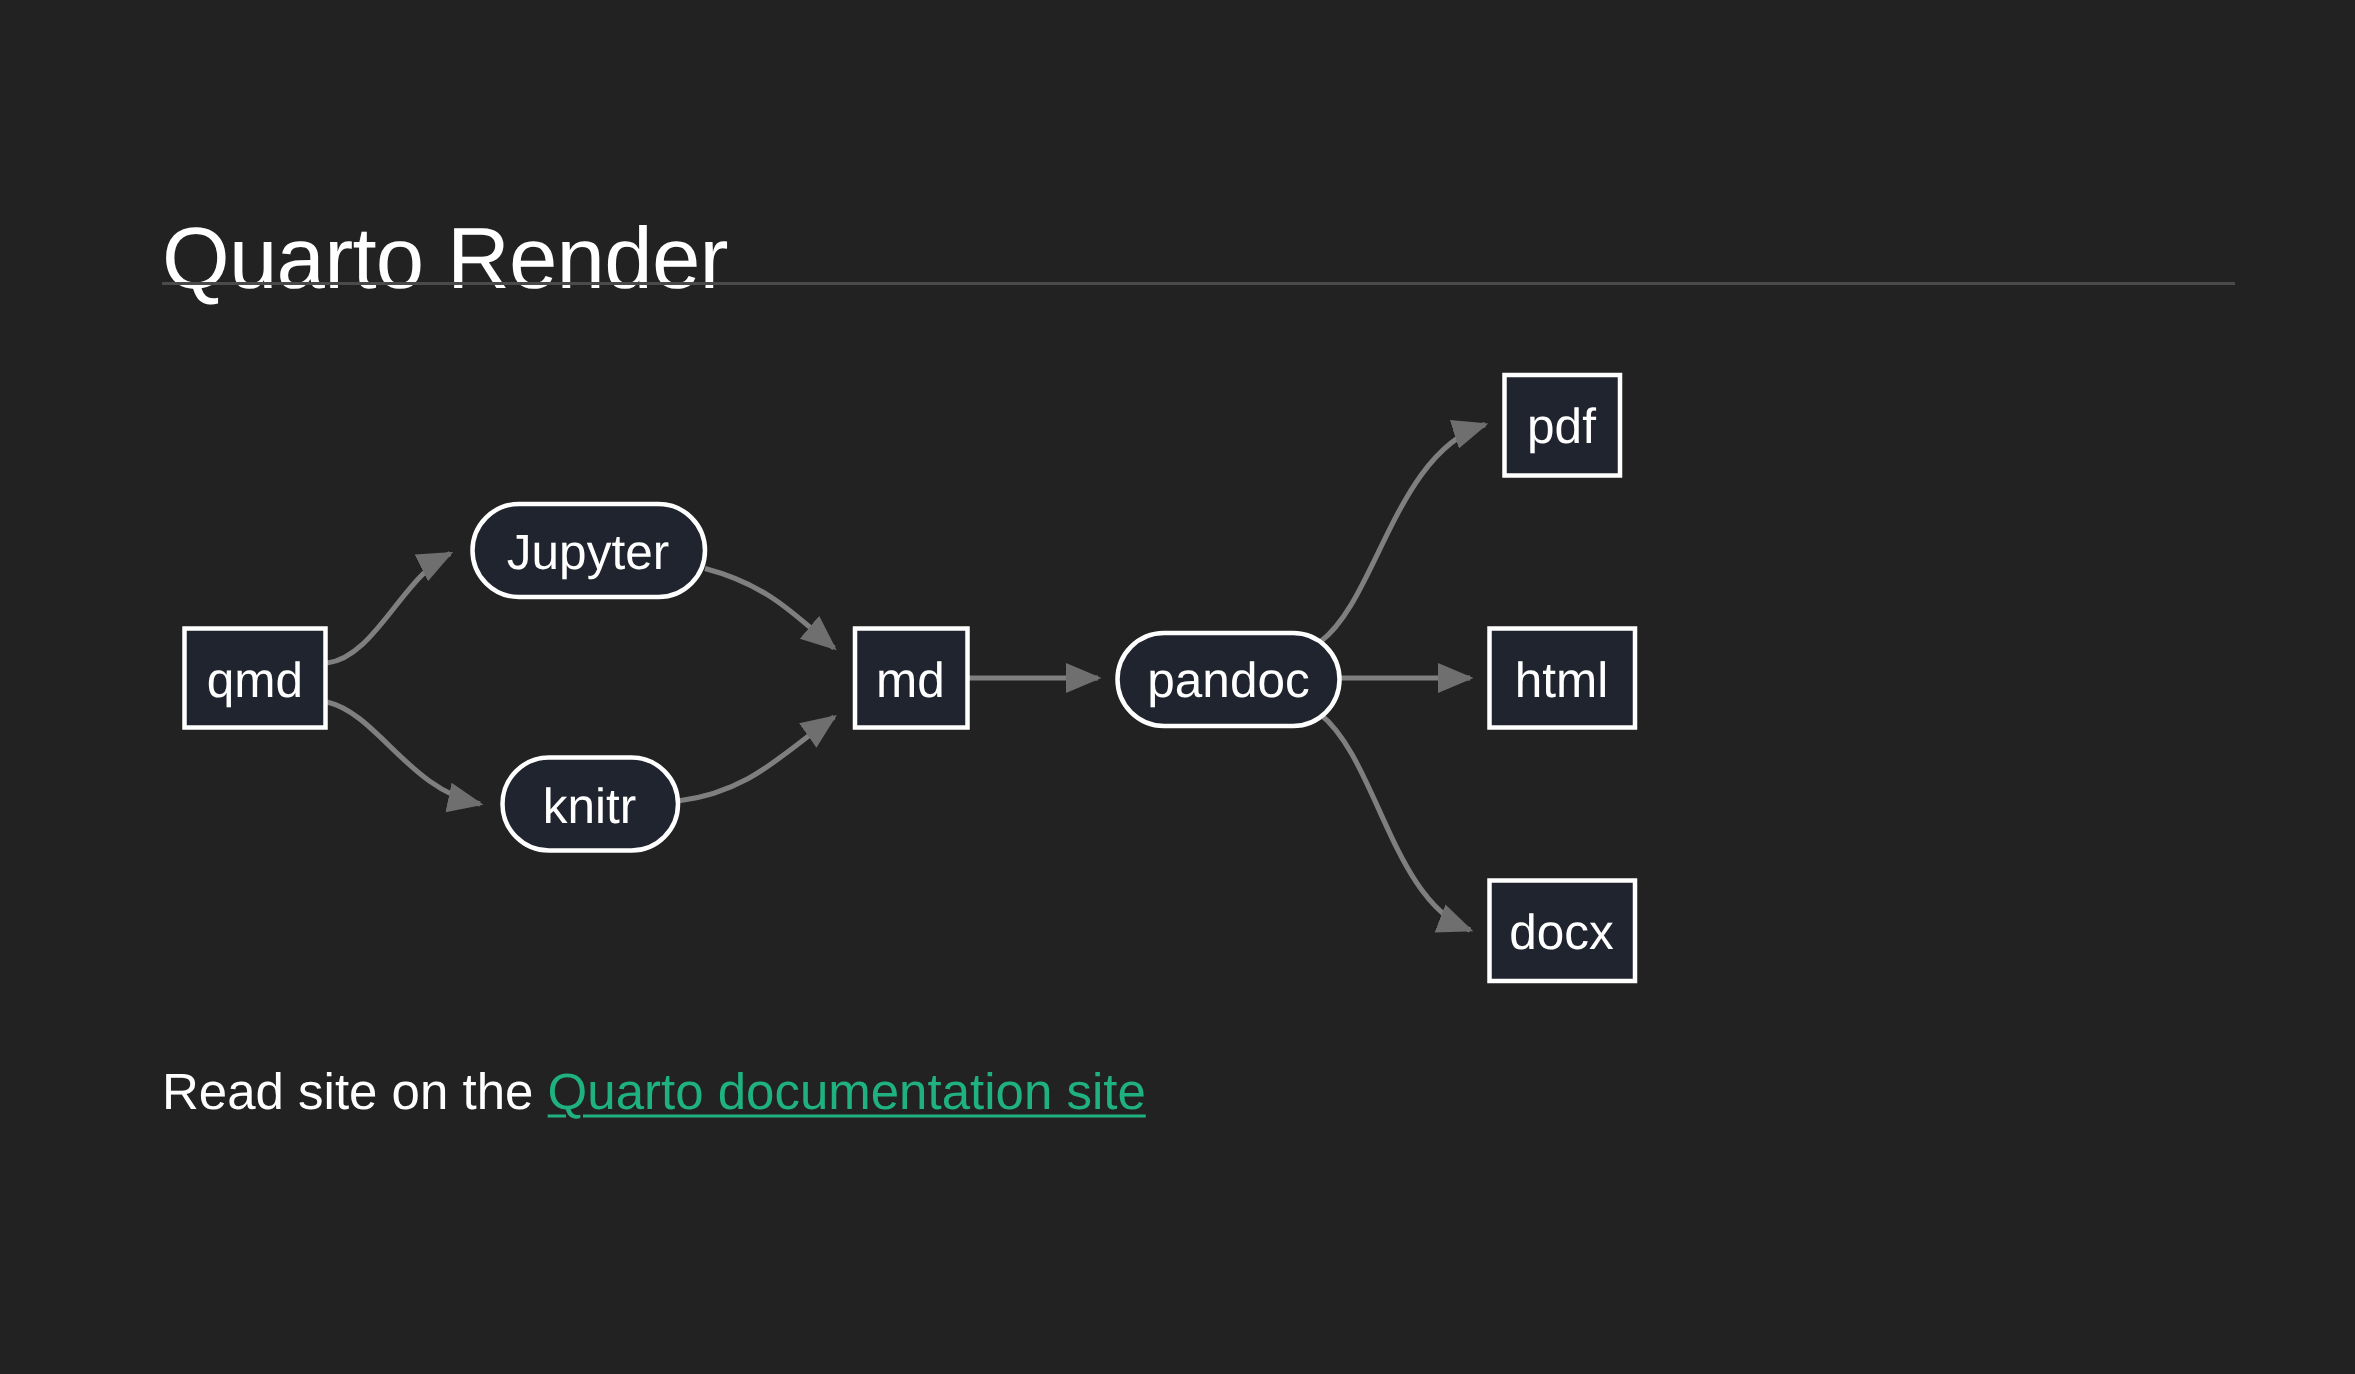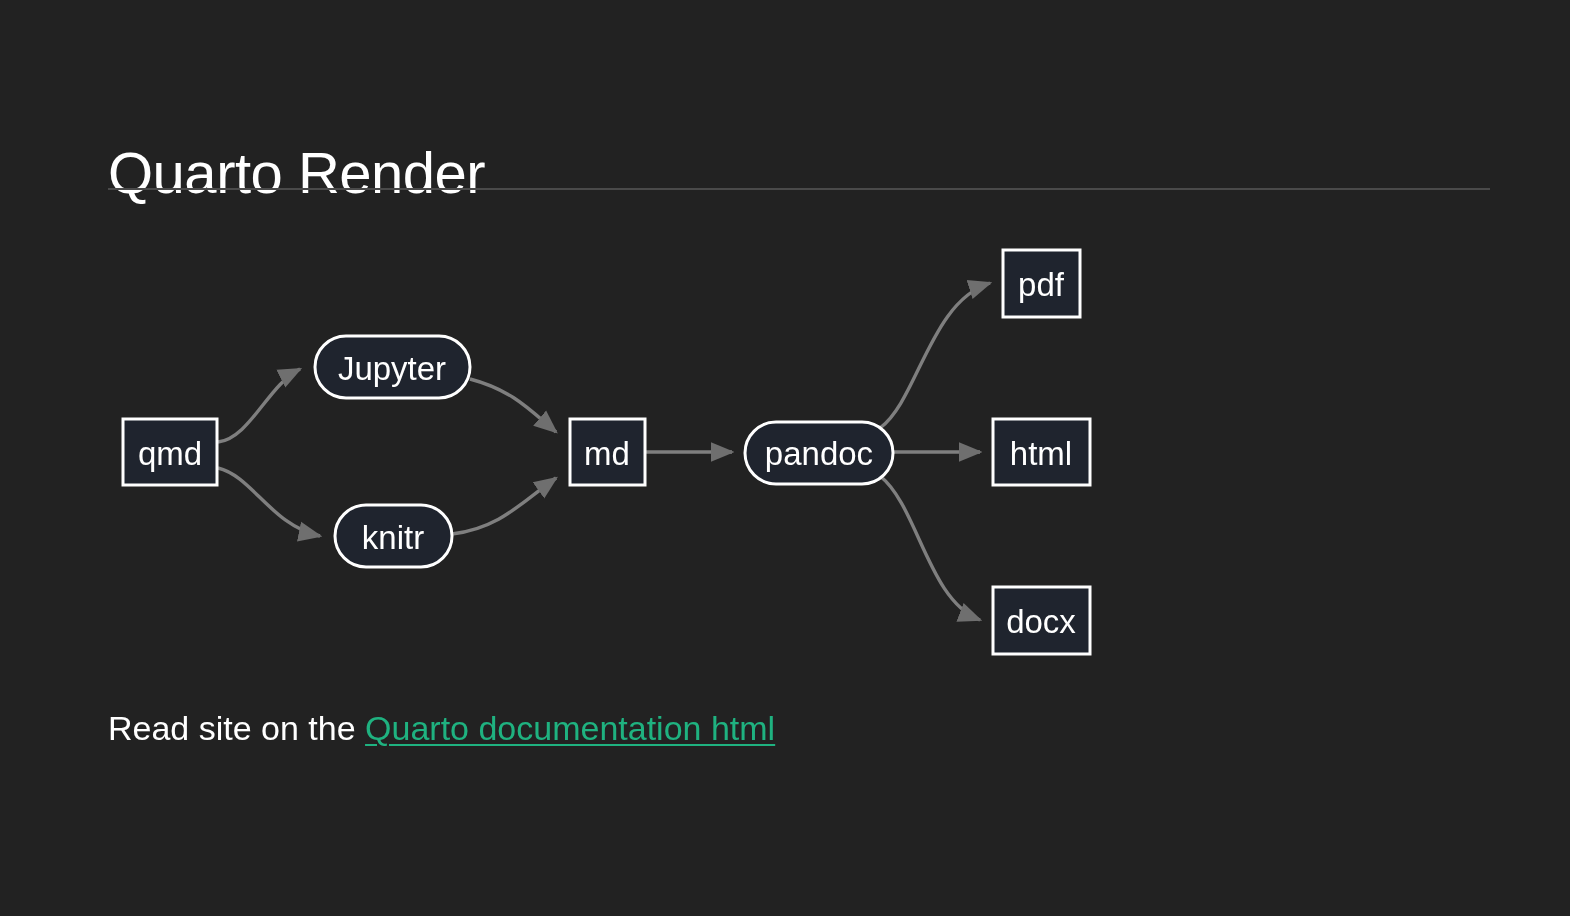--- a/index.html
+++ b/index.html
@@ -186,15 +186,15 @@
       </g>
 
       <g>
         <rect class="node-rect" x="993" y="377" width="97" height="67"></rect>
         <text class="node-label" x="1041" y="411">docx</text>
       </g>
 
     </svg>
   </div>
 
-  <p class="read-more"><span>Read site on the </span><a href="#">Quarto documentation html</a></p>
+  <p class="read-more"><span>Read site on the </span><a href="#">Quarto documentation site</a></p>
 
 </div>
 
 </body></html>

